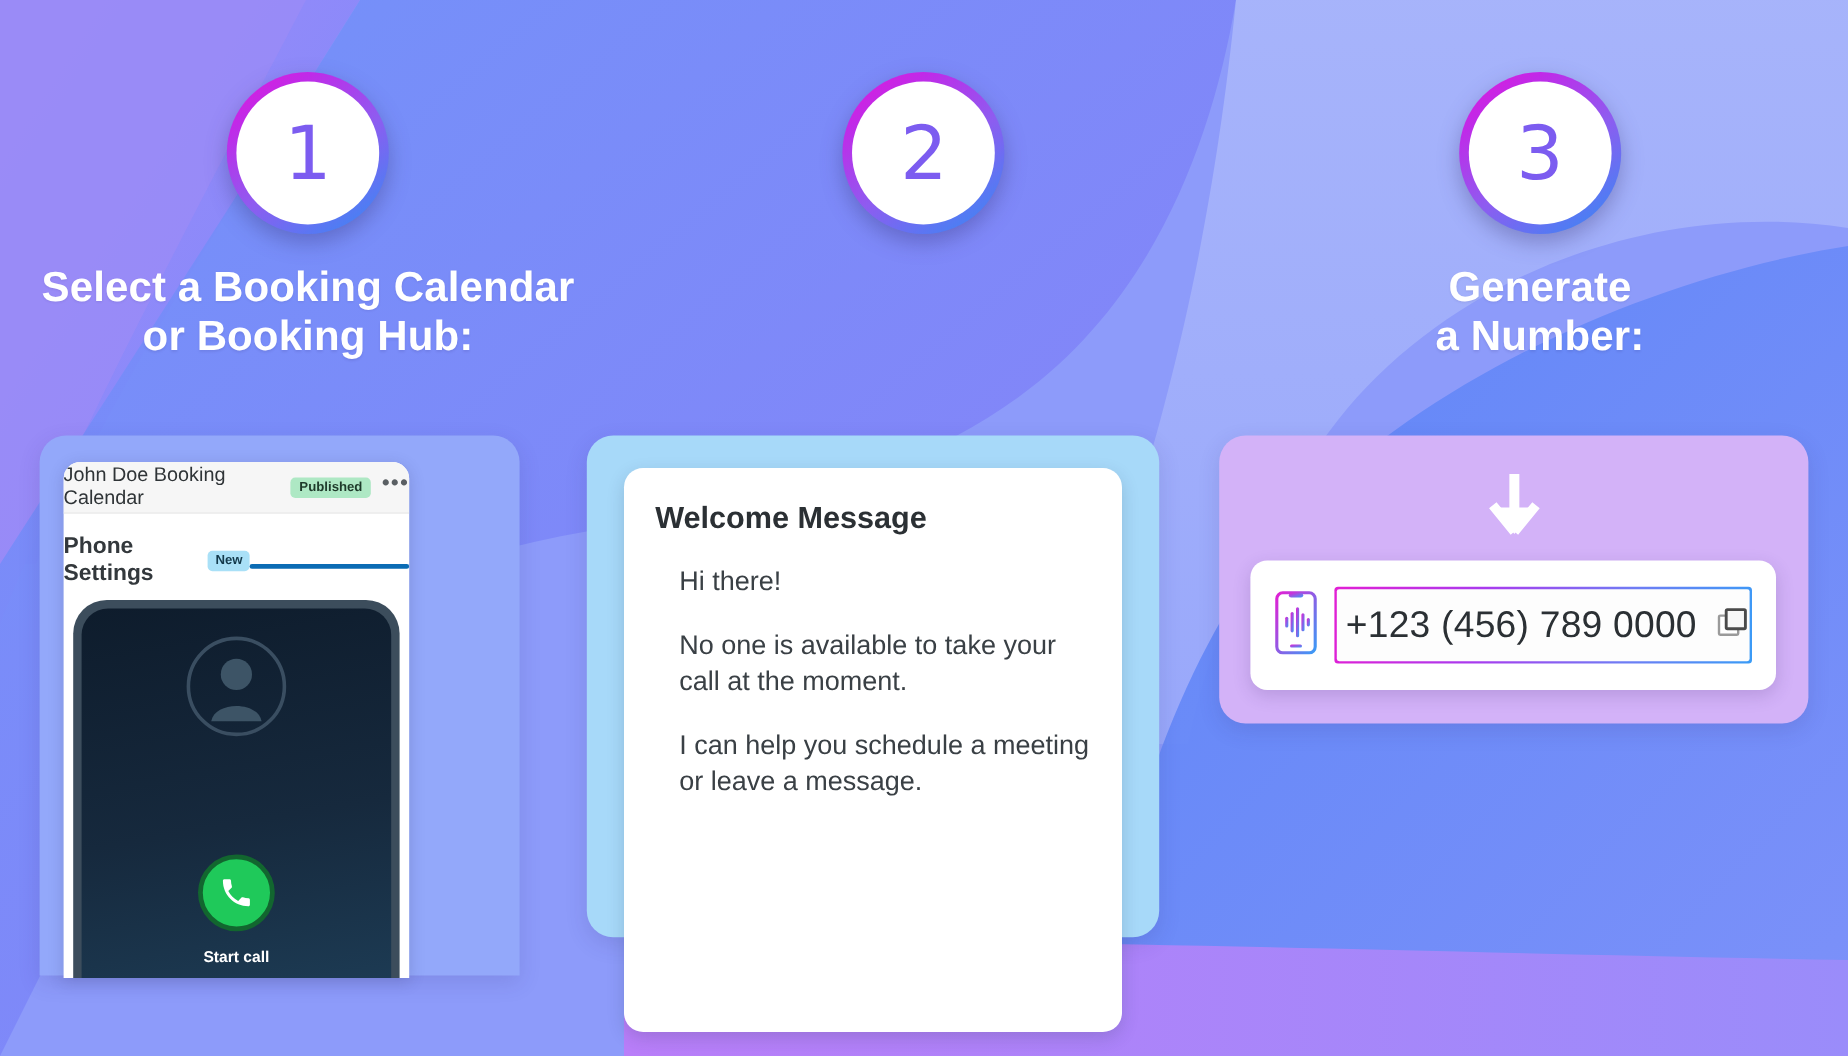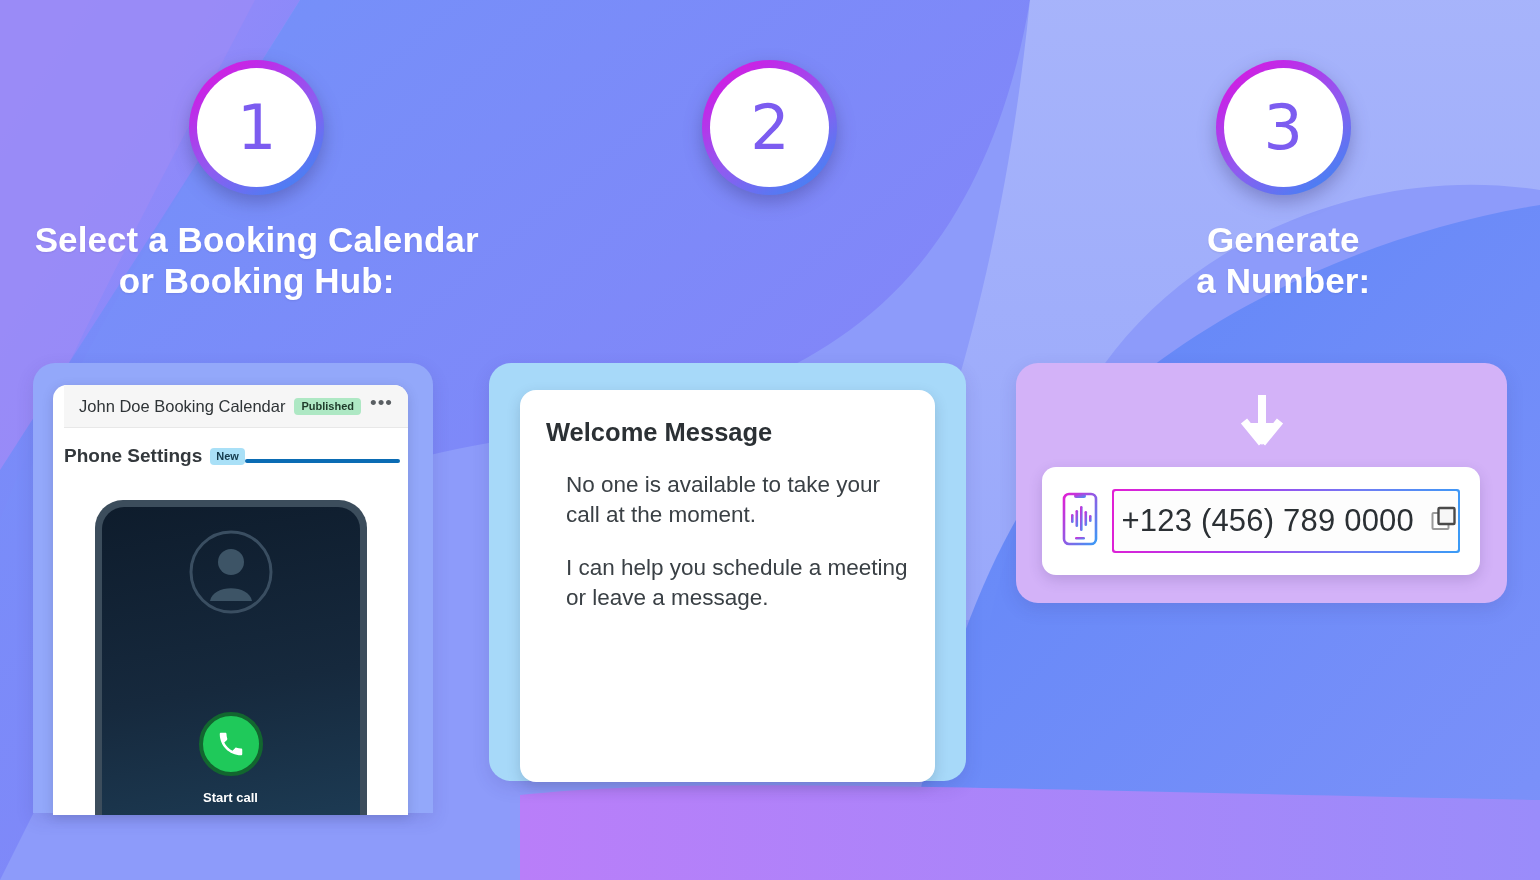--- a/index.html
+++ b/index.html
@@ -33,22 +33,22 @@
   .heading{margin-top:24px;text-align:center;color:#ffffff;font-weight:700;
     font-size:35px;line-height:1.18;letter-spacing:.1px;text-shadow:0 1px 2px rgba(40,30,90,.10);}
   .heading .ln{display:block;}
 
   
   .frame{position:absolute;border-radius:22px;}
 
   
   .c1-frame{left:33px;top:363px;width:400px;height:450px;background:#93a8fa;
     border-radius:22px 22px 0 0;box-shadow:0 6px 18px rgba(50,40,110,.13);}
-  .c1-win{position:absolute;left:20px;top:22px;width:344px;height:430px;background:#ffffff;
-    border-radius:14px 14px 0 0;box-shadow:0 3px 12px rgba(40,40,90,.18);overflow:hidden;padding-left:11px;}
+  .c1-win{position:absolute;left:20px;top:22px;width:288px;height:430px;background:#ffffff;
+    border-radius:14px 14px 0 0;box-shadow:0 3px 12px rgba(40,40,90,.18);overflow:hidden;}
   .c1-titlebar{height:42px;background:#f6f6f6;border-bottom:1px solid #e8e8e8;
     display:flex;align-items:center;justify-content:center;gap:9px;}
   .c1-title{font-size:16.5px;color:#2f3437;font-weight:400;}
   .badge-pub{background:#aee8c4;color:#1e3a2a;font-size:11px;font-weight:700;
     padding:3px 7px;border-radius:4px;line-height:1;}
   .dots{color:#5a5f63;font-size:19px;line-height:10px;letter-spacing:1px;padding-bottom:7px;}
   .c1-tabrow{margin-top:17px;display:flex;flex-direction:row;align-items:center;}
   .c1-tablabel{display:flex;align-items:center;gap:8px;}
   .c1-tabtext{font-size:19px;font-weight:700;color:#33383c;}
   .badge-new{background:#a9e0f7;color:#143a4c;font-size:11px;font-weight:600;
@@ -62,21 +62,21 @@
   .avatar{position:absolute;left:50%;top:22px;transform:translateX(-50%);}
   .callbtn{position:absolute;left:50%;transform:translateX(-50%);top:205px;
     width:64px;height:64px;border-radius:50%;background:#1fc95a;border:4px solid #12662f;
     display:flex;align-items:center;justify-content:center;box-sizing:border-box;}
   .callcap{position:absolute;left:0;right:0;top:283px;text-align:center;color:#fff;
     font-size:13px;font-weight:700;}
 
   
   .c2-frame{left:489px;top:363px;width:477px;height:418px;background:#a7d9f9;
     box-shadow:0 6px 18px rgba(50,40,110,.13);}
-  .c2-card{position:absolute;left:31px;top:27px;width:415px;height:392px;background:#fff;
+  .c2-card{position:absolute;left:31px;top:27px;width:415px;height:470px;background:#fff;
     border-radius:16px;box-shadow:0 5px 14px rgba(35,50,80,.18);box-sizing:border-box;
     padding:28px 26px 0 26px;}
   .c2-h{font-size:25.5px;font-weight:700;color:#2b3034;margin:0 0 5px 0;}
   .c2-p{font-size:22.5px;color:#3a4045;line-height:1.33;margin:23px 0 0 20px;}
 
   
   .c3-frame{left:1016px;top:363px;width:491px;height:240px;background:#d3b2f8;
     box-shadow:0 6px 18px rgba(50,40,110,.13);}
   .c3-arrow{position:absolute;left:0;right:0;top:30px;display:flex;justify-content:center;}
   .c3-bar{position:absolute;left:26px;top:104px;width:438px;height:108px;background:#fff;
@@ -211,20 +211,21 @@
           </div>
           <div class="callcap">Start call</div>
         </div>
       </div>
     </div>
   </div>
 
   <div class="frame c2-frame">
     <div class="c2-card">
       <div class="c2-h">Welcome Message</div>
+      <div class="c2-p">Hi there!</div>
       <div class="c2-p">No one is available to take your call at the moment.</div>
       <div class="c2-p">I can help you schedule a meeting or leave a message.</div>
     </div>
   </div>
 
   <div class="frame c3-frame">
     <div class="c3-arrow">
       <svg width="48" height="56" viewBox="0 0 48 56" aria-hidden="true">
         <path d="M24 2 L24 40 M24 50 L6 28 M24 50 L42 28" fill="none" stroke="#ffffff" stroke-width="8" stroke-linecap="butt" stroke-linejoin="miter"></path>
         <path d="M24 52 L7 30 L41 30 Z" fill="#ffffff"></path>

